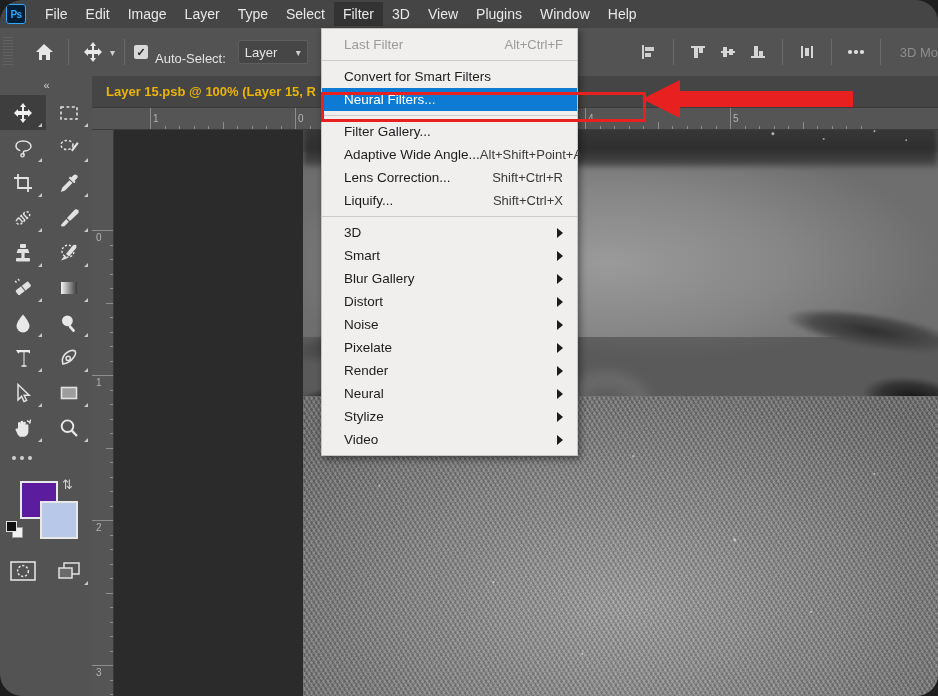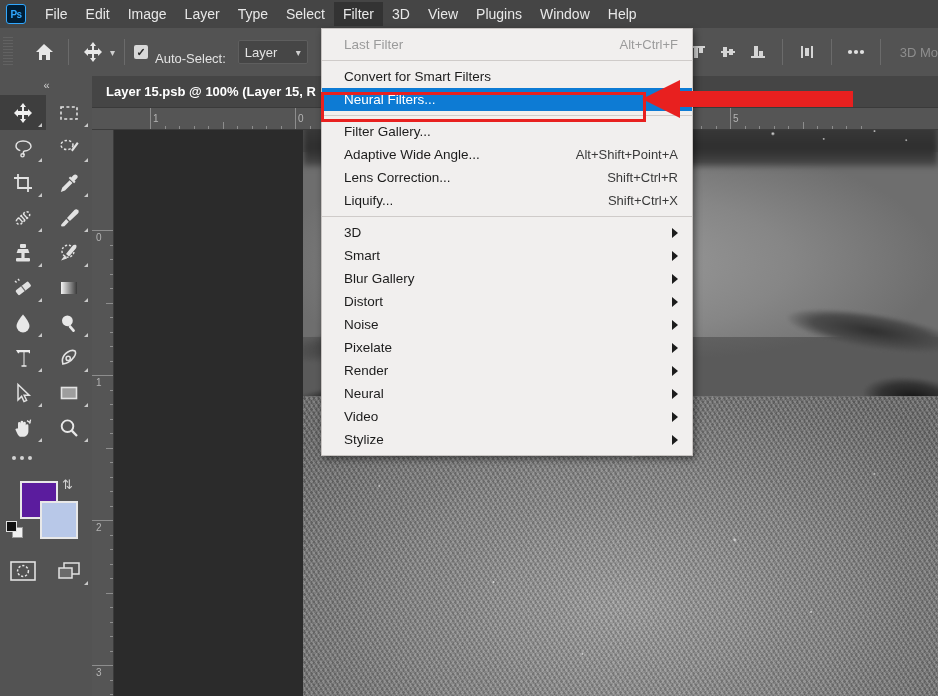--- a/index.html
+++ b/index.html
@@ -2,21 +2,21 @@
 <html><head>
 <meta charset="utf-8">
 <style>
   * { box-sizing: border-box; margin: 0; padding: 0; }
   html, body {
     width: 938px; height: 696px;
     overflow: hidden;
     background: #1e1e1e;
     font-family: "Liberation Sans", sans-serif;
   }
-  #app { position: relative; width: 938px; height: 696px; overflow: hidden; }
+  #app { position: relative; width: 938px; height: 696px; overflow: hidden; border-radius: 22px; }
 
   
   .menubar {
     position: absolute; left: 0; top: 0; width: 938px; height: 28px;
     background: #454545;
     display: flex; align-items: center;
     z-index: 40;
   }
   .ps-logo {
     width: 20px; height: 20px; margin-left: 6px; margin-right: 10px;
@@ -100,21 +100,21 @@
   }
   .rtick { position:absolute; background:#8d8d8d; }
   .rlabel { position:absolute; font-size:10px; color:#b4b4b4; font-family:"Liberation Sans",sans-serif;}
 
   
   .doctab {
     position:absolute; left:92px; top:76px; width:846px; height:32px;
     background:#454545; z-index:14; display:flex; align-items:center;
     border-bottom:1px solid #3a3a3a;
   }
-  .doctab .title { font-size:13px; color:#ffffff; font-weight:bold; margin-left:14px; white-space:nowrap;}
+  .doctab .title { font-size:13px; color:#eab308; font-weight:bold; margin-left:14px; white-space:nowrap;}
 
   
   .canvaswrap {
     position:absolute; left:114px; top:130px; width:824px; height:566px;
     background:#2b2b2b; overflow:hidden; z-index:10;
   }
   .photo {
     position:absolute; left:189px; top:0px; width:635px; height:566px;
     overflow:hidden;
   }
@@ -195,21 +195,21 @@
     filter: blur(1px); border-radius: 6px;
   }
   .braid-soft {
     position:absolute; left:150px; top:300px; width:30px; height:266px;
     background: linear-gradient(90deg, rgba(200,200,200,0), rgba(235,235,235,.8));
     filter: blur(3px);
   }
 
   
   .dropdown {
-    position:absolute; left:321px; top:28px; width:372px;
+    position:absolute; left:321px; top:28px; width:257px;
     background:#f1efee; border:1px solid #c7c3c1;
     box-shadow: 2px 3px 7px rgba(0,0,0,.45);
     z-index: 60; padding: 4px 0 4px 0;
   }
   .mrow {
     height:23px; display:flex; align-items:center;
     padding: 0 14px 0 22px; font-size:13.5px; color:#1c1c1c;
     position:relative; cursor:default; white-space:nowrap;
   }
   .mrow.disabled { color:#9b9b9b; }
@@ -704,25 +704,25 @@
       </div>
       <div class="mrow">
         <span>Render</span>
         <span class="arrow"></span>
       </div>
       <div class="mrow">
         <span>Neural</span>
         <span class="arrow"></span>
       </div>
       <div class="mrow">
+        <span>Stylize</span>
+        <span class="arrow"></span>
+      </div>
+      <div class="mrow">
         <span>Video</span>
-        <span class="arrow"></span>
-      </div>
-      <div class="mrow">
-        <span>Stylize</span>
         <span class="arrow"></span>
       </div>
     </div>
   <div class="hl-box"></div>
 
   <div class="arrow-annot">
     <svg width="215" height="46" viewBox="0 0 215 46">
       <path d="M2 21 L40 2 L40 13 L213 13 L213 29 L40 29 L40 40 Z" fill="#E8201F"></path>
     </svg>
   </div>

